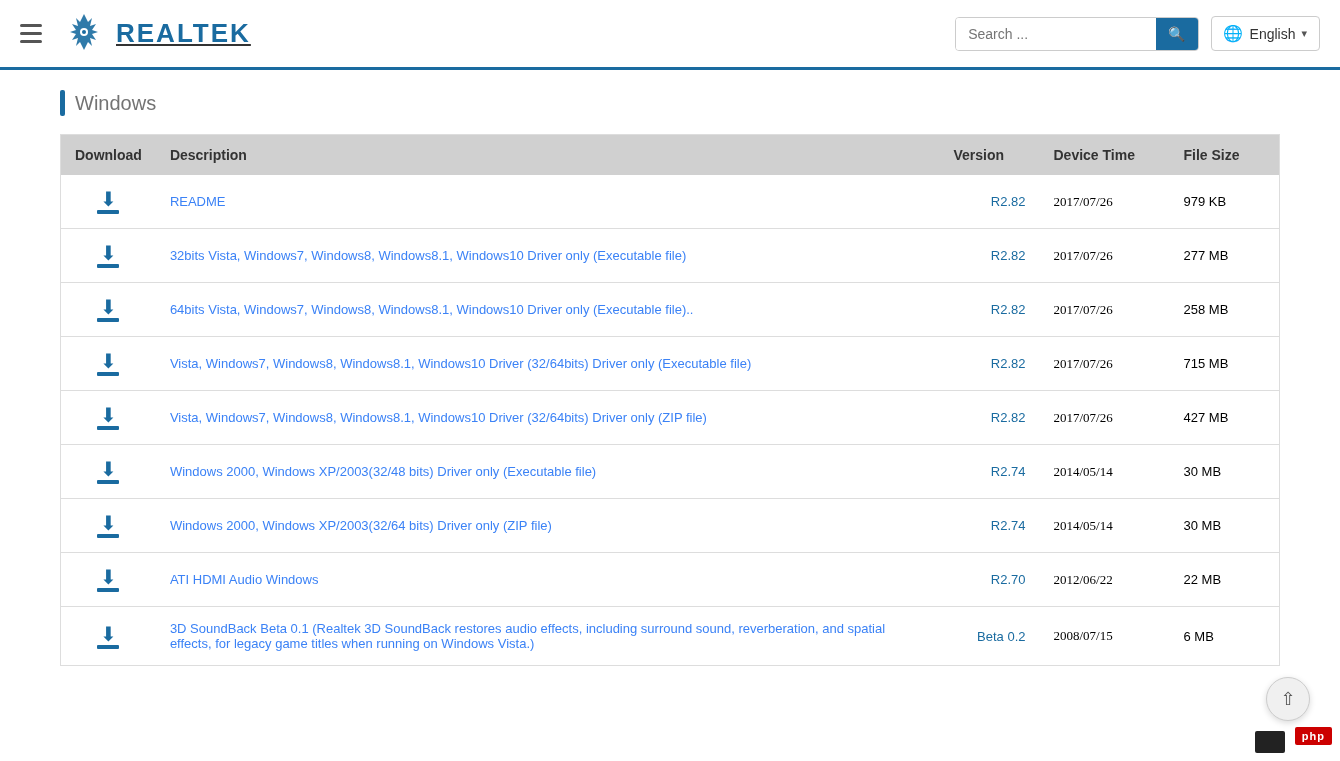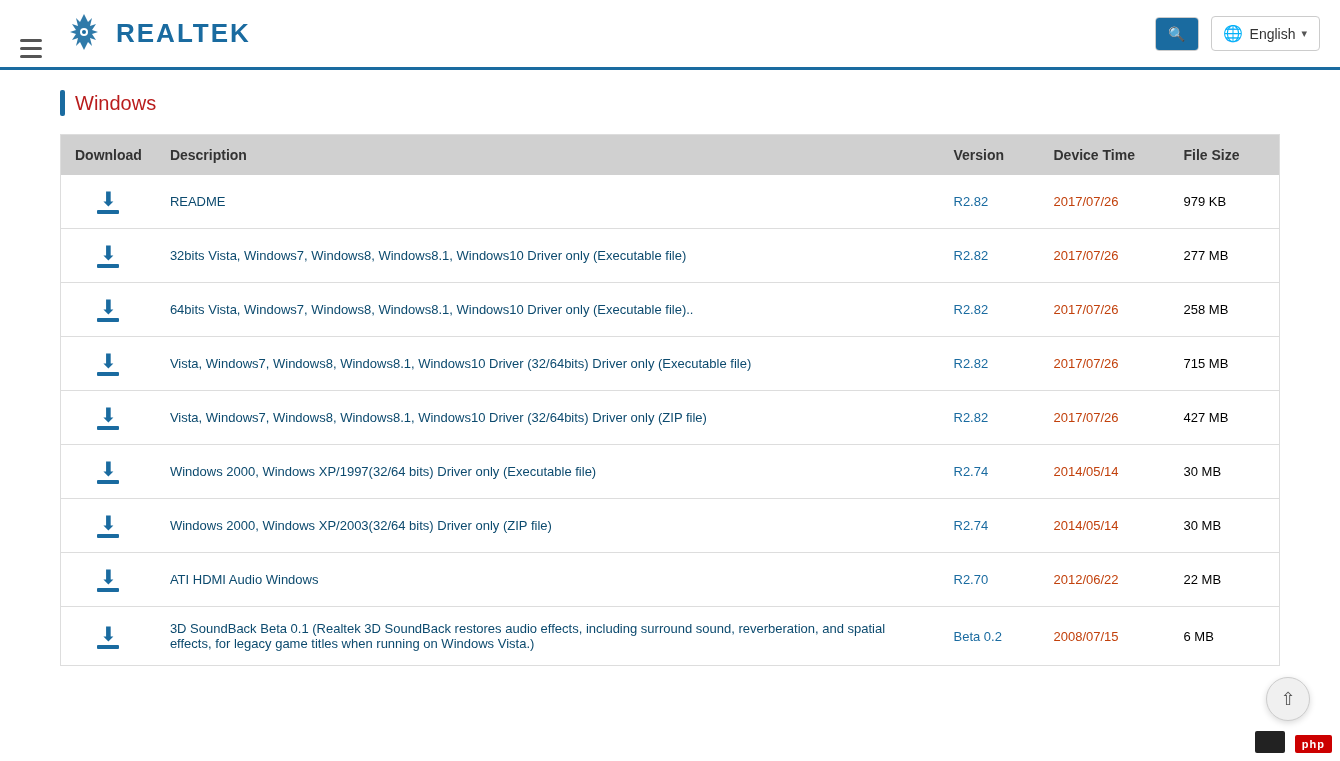--- a/index.html
+++ b/index.html
@@ -10,22 +10,23 @@
       display: flex;
       align-items: center;
       justify-content: space-between;
       padding: 0 20px;
       height: 70px;
       border-bottom: 3px solid #1a6ba0;
       background: #fff;
     }
     .header-left {
       display: flex;
-      align-items: flex-end;
+      align-items: center;
       gap: 18px;
+      text-decoration: underline;
     }
     .hamburger {
       display: flex;
       flex-direction: column;
       gap: 5px;
       cursor: pointer;
     }
     .hamburger span {
       display: block;
       width: 22px;
@@ -114,21 +115,21 @@
     }
     .section-title-bar {
       width: 5px;
       height: 26px;
       background: #1a6ba0;
       border-radius: 2px;
     }
     .section-title h2 {
       font-size: 20px;
       font-weight: normal;
-      color: #b91c1c;
+      color: #737373;
     }
 
     
     .download-table {
       width: 100%;
       border-collapse: collapse;
       border: 1px solid #ddd;
     }
     .download-table thead tr {
       background: #d0d0d0;
@@ -145,28 +146,29 @@
       border-bottom: 1px solid #ddd;
       background: #fff;
     }
     .download-table td {
       padding: 14px 14px;
       vertical-align: middle;
       font-size: 13px;
       color: #555;
     }
     .download-table td.desc {
-      color: #0c4a6e;
+      color: #3b82f6;
     }
     .download-table td.version {
       color: #1a6ba0;
-      text-align: left;
+      text-align: right;
     }
     .download-table td.date {
-      color: #c2410c;
+      color: #000000;
+      font-family: Liberation Serif, serif;
     }
     .download-table td.size {
       color: #000000;
     }
     .download-table td.download-cell {
       text-align: center;
       width: 80px;
     }
 
     
@@ -206,21 +208,21 @@
       justify-content: center;
       cursor: pointer;
       box-shadow: 0 2px 6px rgba(0,0,0,0.15);
       font-size: 18px;
       color: #555;
     }
 
     
     .php-badge {
       position: fixed;
-      bottom: 8px;
+      bottom: 16px;
       right: 8px;
       background: #cc0000;
       color: #fff;
       font-size: 11px;
       font-weight: bold;
       padding: 3px 7px;
       border-radius: 2px;
       letter-spacing: 1px;
     }
     .dark-badge {
@@ -257,20 +259,21 @@
           <path d="M24 4 L20 12 L16 8 L18 16 L12 14 L16 20 L10 22 L16 24 L12 30 L18 28 L16 36 L20 32 L24 40 L28 32 L32 36 L30 28 L36 30 L32 24 L38 22 L32 20 L36 14 L30 16 L32 8 L28 12 Z" opacity="0.9"></path>
           <circle cx="24" cy="22" r="4" fill="#fff"></circle>
           <circle cx="24" cy="22" r="2" fill="#1a6ba0"></circle>
         </g>
       </svg>
       <span class="logo-text">Realtek</span>
     </a>
   </div>
   <div class="header-right">
     <div class="search-box">
+      <input type="text" placeholder="Search ..." style="">
       <button>
         <span>🔍</span>
       </button>
     </div>
     <div class="lang-selector">
       <span class="globe">🌐</span>
       <span>English</span>
       <span class="chevron">▾</span>
     </div>
   </div>
@@ -348,21 +351,21 @@
           <td class="version">R2.82</td>
           <td class="date">2017/07/26</td>
           <td class="size">427 MB</td>
         </tr>
         <tr>
           <td class="download-cell">
       <div class="dl-icon">
         <span class="arrow">⬇</span>
         <div class="tray"></div>
       </div></td>
-          <td class="desc">Windows 2000, Windows XP/1997(32/64 bits) Driver only (Executable file)</td>
+          <td class="desc">Windows 2000, Windows XP/2003(32/48 bits) Driver only (Executable file)</td>
           <td class="version">R2.74</td>
           <td class="date">2014/05/14</td>
           <td class="size">30 MB</td>
         </tr>
         <tr>
           <td class="download-cell">
       <div class="dl-icon">
         <span class="arrow">⬇</span>
         <div class="tray"></div>
       </div></td>

